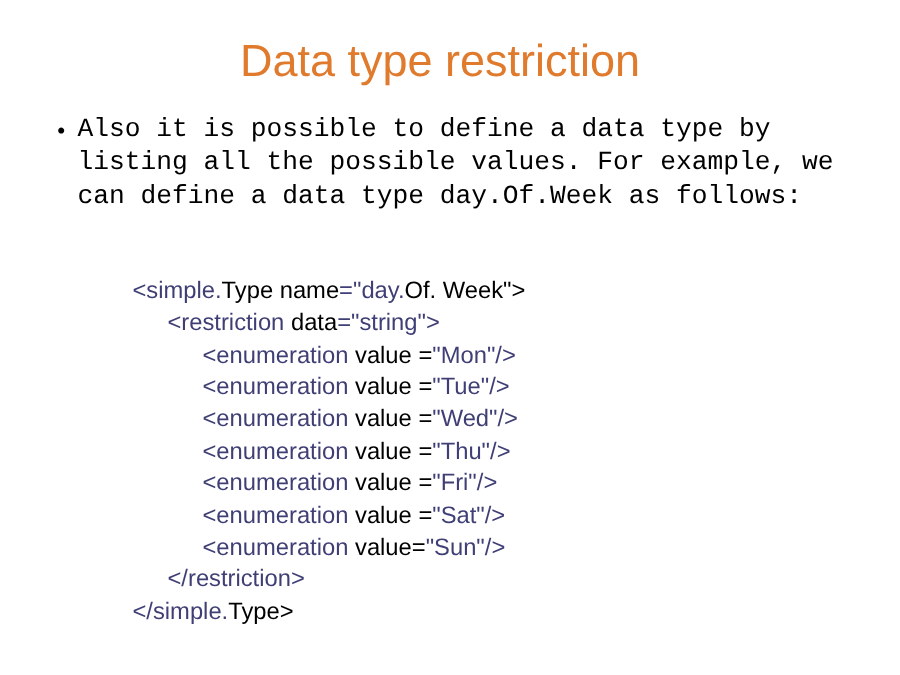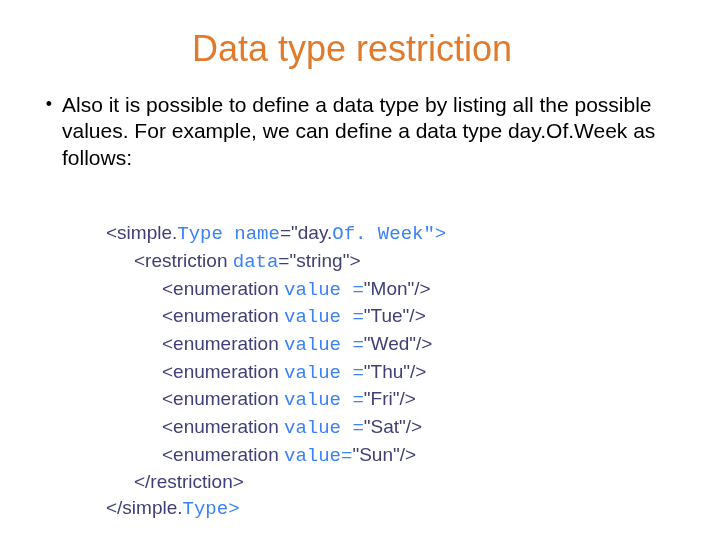--- a/index.html
+++ b/index.html
@@ -36,30 +36,31 @@
   .bullet-dot {
     flex: 0 0 18px;
     text-align: center;
     color: #000;
     font-size: 18px;
     line-height: 1.4;
     padding-right: 4px;
   }
   .bullet-text {
     flex: 1 1 auto;
+    font-family: Liberation Mono, monospace;
   }
   .code-block {
     font-family: Arial, Helvetica, sans-serif;
     font-size: 19px;
     line-height: 1.35;
     margin-left: 70px;
     color: #3F3F76; 
     white-space: pre;
   }
-  .code-block .black { color: #3b82f6; font-family: Liberation Mono, monospace; }
+  .code-block .black { color: #000000; }
   .code-block .ind1 { padding-left: 28px; display: inline-block; }
   .code-block .ind2 { padding-left: 56px; display: inline-block; }
 </style>
 </head>
 <body>
 
 <div class="slide">
 
   <h1 class="title">Data type restriction</h1>
 

